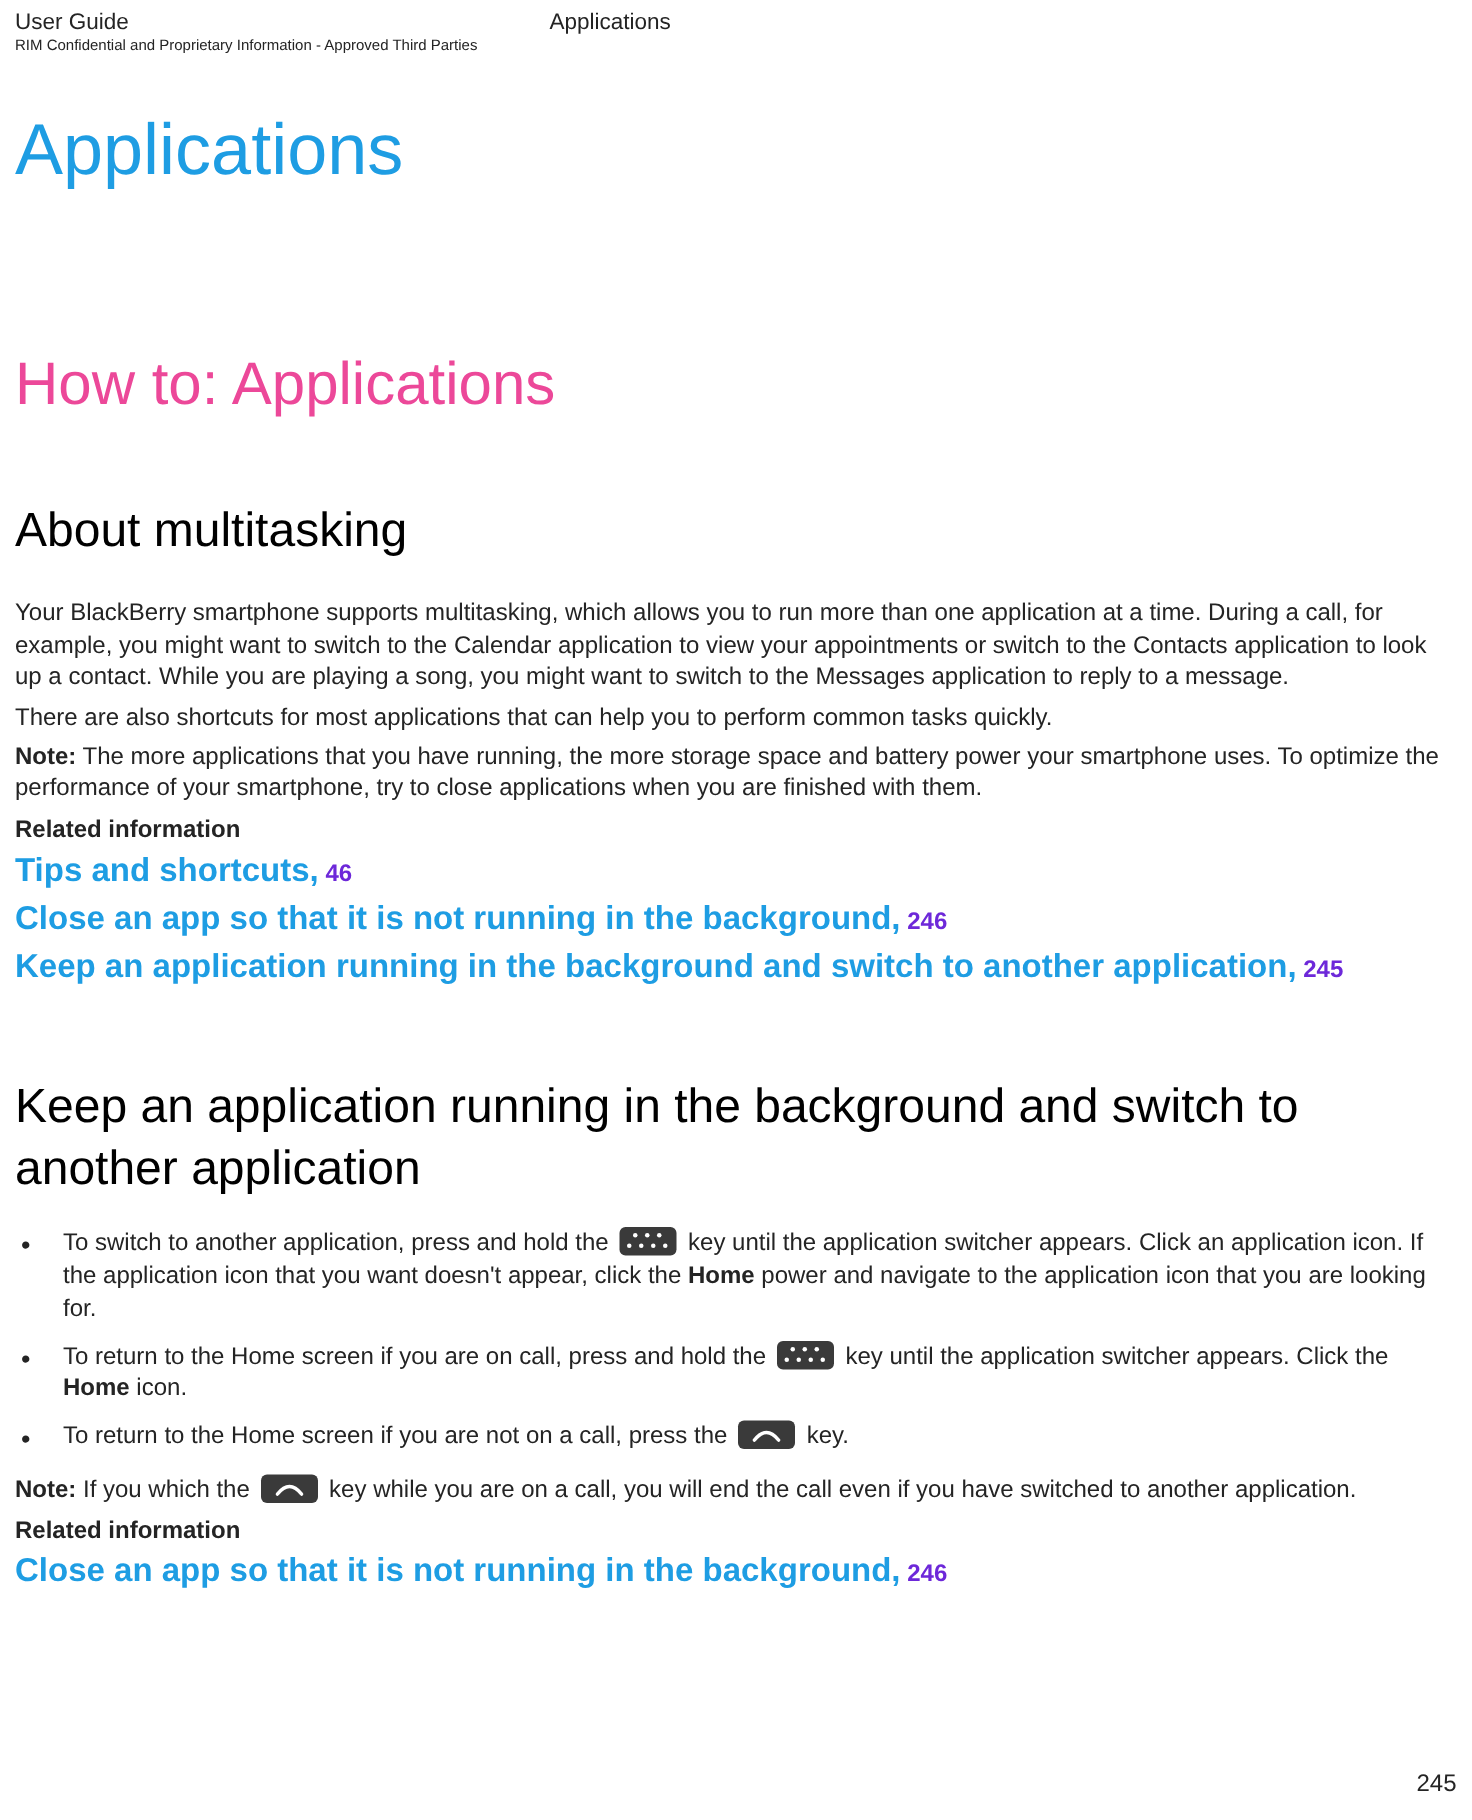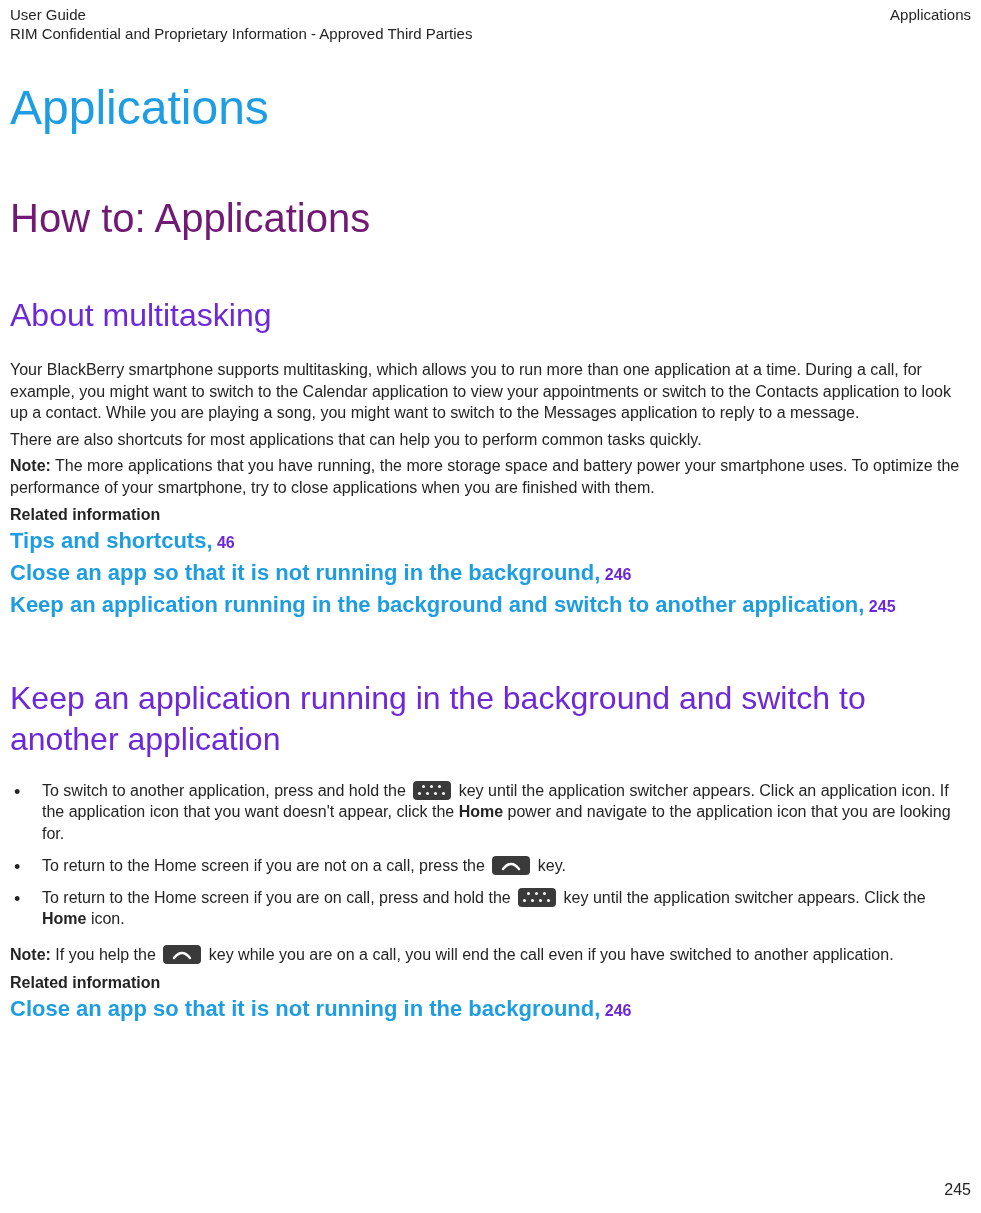--- a/index.html
+++ b/index.html
@@ -6,46 +6,46 @@
   html, body { width: 981px; background: #fff; }
   body {
     font-family: "Helvetica Neue", Helvetica, Arial, sans-serif;
     color: #242424;
     padding: 6px 10px 14px 10px;
     position: relative;
     min-height: 1213px;
   }
   .header-row {
     display: flex;
-    justify-content: space-between;
     font-size: 15px;
     line-height: 1.25;
     color: #242424;
+    gap: 48px;
   }
   .header-left { }
   .header-right { text-align: right; }
-  .header-sub { font-size: 15px; margin-top: 0; }
+  .header-sub { font-size: 10px; margin-top: 0; }
 
   h1.title {
     font-size: 48px;
     font-weight: 400;
     color: #1e9de3;
     letter-spacing: 0;
     margin-top: 36px;
   }
   h1.section {
     font-size: 40px;
     font-weight: 400;
-    color: #701a75;
-    margin-top: 61px;
+    color: #ec4899;
+    margin-top: 106px;
   }
   h2.sub {
     font-size: 32px;
     font-weight: 400;
-    color: #6d28d9;
+    color: #000000;
     margin-top: 54px;
     line-height: 1.28;
   }
   p.body {
     font-size: 16px;
     line-height: 1.34;
     color: #242424;
     margin-top: 24px;
   }
   p.body.tight { margin-top: 5px; }
@@ -163,41 +163,41 @@
 
 <h2 class="sub" style="margin-top:58px;">Keep an application running in the background and switch to another application</h2>
 
 <ul class="bullets">
   <li>
     <span>To switch to another application, press and hold the </span>
     <span class="key-icon menu"></span>
     <span> key until the application switcher appears. Click an application icon. If the application icon that you want doesn't appear, click the </span>
     <span class="bold">Home</span>
     <span> power and navigate to the application icon that you are looking for.</span>
+  </li>
+  <li>
+    <span>To return to the Home screen if you are on call, press and hold the </span>
+    <span class="key-icon menu"></span>
+    <span> key until the application switcher appears. Click the </span>
+    <span class="bold">Home</span>
+    <span> icon.</span>
   </li>
   <li>
     <span>To return to the Home screen if you are not on a call, press the </span>
     <span class="key-icon end">
       <svg viewBox="0 0 22 14">
           <path d="M3 10 Q11 0 19 10" stroke="#fff" stroke-width="2.4" fill="none" stroke-linecap="round"></path>
         </svg>
     </span>
     <span> key.</span>
   </li>
-  <li>
-    <span>To return to the Home screen if you are on call, press and hold the </span>
-    <span class="key-icon menu"></span>
-    <span> key until the application switcher appears. Click the </span>
-    <span class="bold">Home</span>
-    <span> icon.</span>
-  </li>
 </ul>
 
 <p class="body" style="margin-top:14px;">
-  <span class="bold">Note:</span><span> If you help the </span>
+  <span class="bold">Note:</span><span> If you which the </span>
   <span class="key-icon end">
     <svg viewBox="0 0 22 14">
         <path d="M3 10 Q11 0 19 10" stroke="#fff" stroke-width="2.4" fill="none" stroke-linecap="round"></path>
       </svg>
   </span>
   <span> key while you are on a call, you will end the call even if you have switched to another application.</span>
 </p>
 
 <div class="rel-hdr">Related information</div>
 <div class="link-line">

